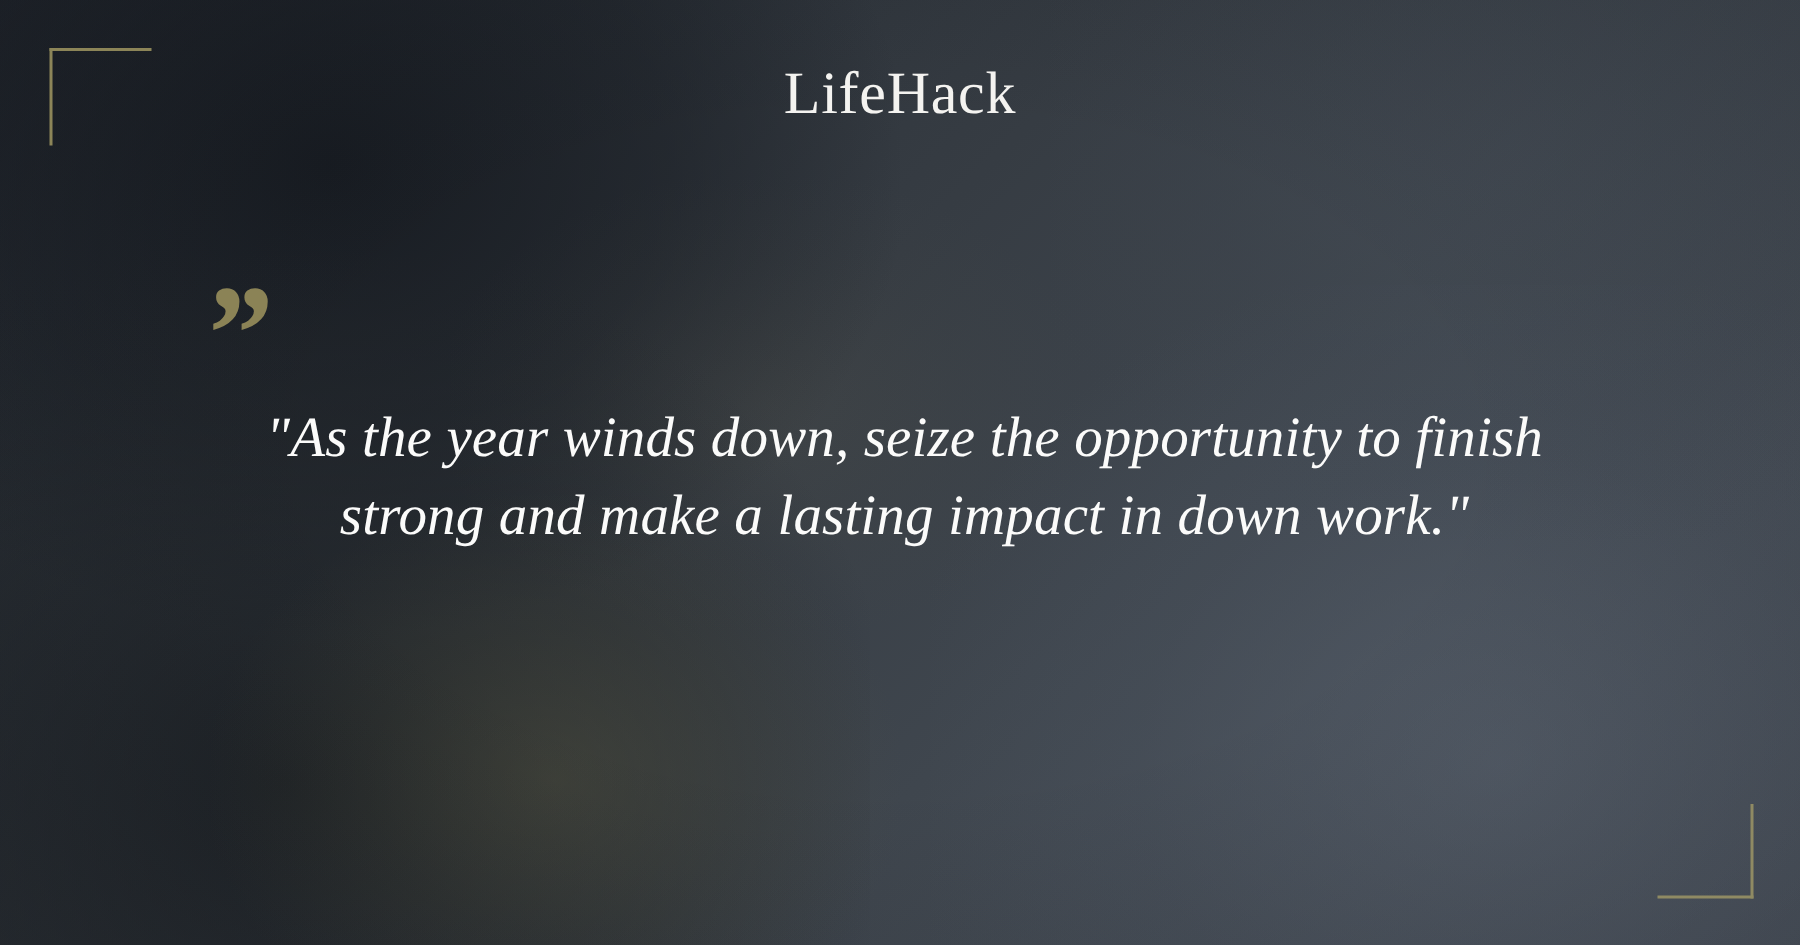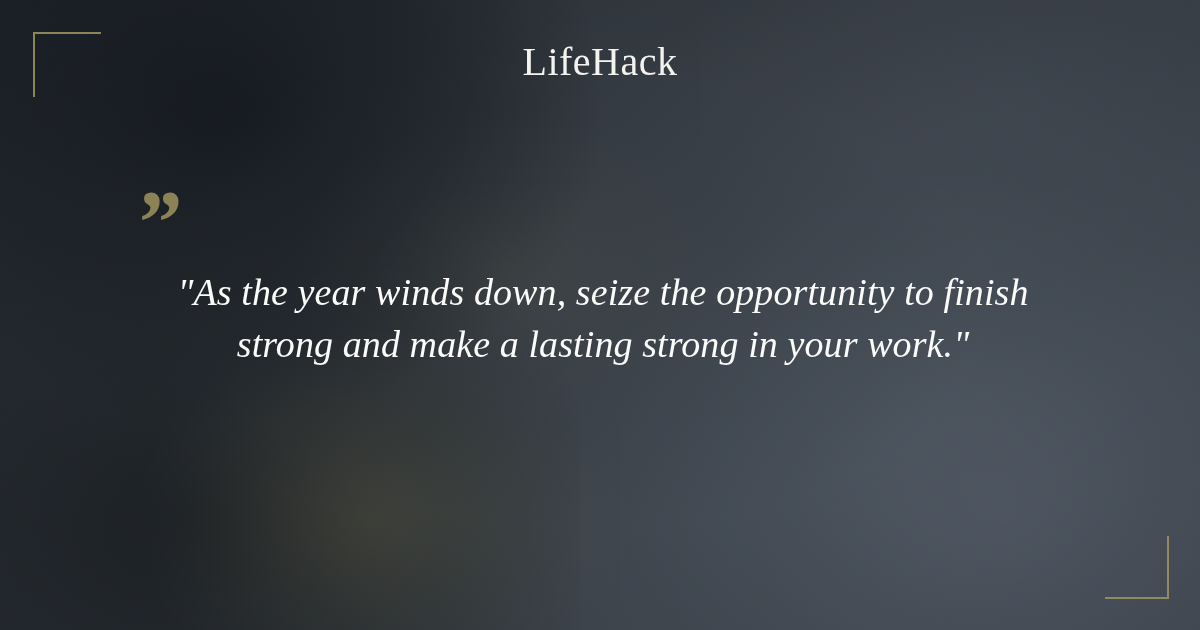--- a/index.html
+++ b/index.html
@@ -175,16 +175,16 @@
 
   <div class="corner corner-tl"></div>
   <div class="corner corner-br"></div>
 
   <div class="logo">LifeHack</div>
 
   <div class="quote-mark">”</div>
 
   <div class="quote-block">
     <div class="quote-line">"As the year winds down, seize the opportunity to finish</div>
-    <div class="quote-line">strong and make a lasting strong in your work."</div>
+    <div class="quote-line">strong and make a lasting impact in down work."</div>
   </div>
 
 </div>
 
 </body></html>

